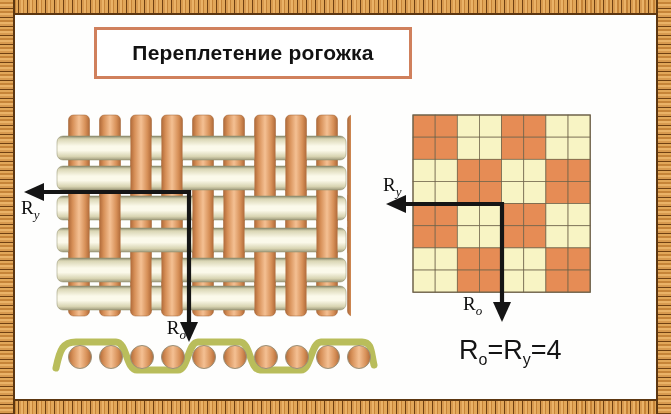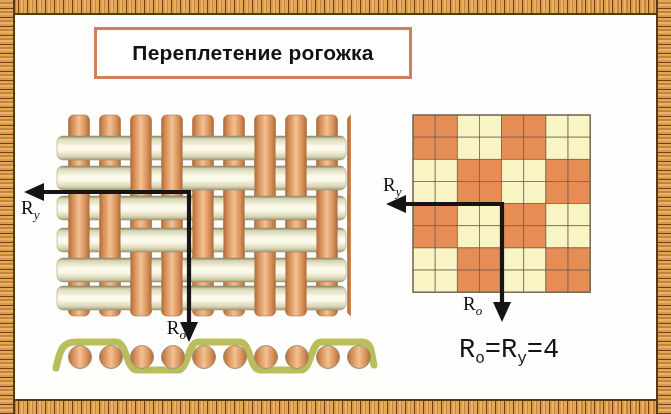--- a/index.html
+++ b/index.html
@@ -21,21 +21,21 @@
     background:#fff;border:3px solid #d0805c;display:flex;align-items:center;justify-content:center;}
   #title-box span{font-size:21px;font-weight:bold;color:#121212;letter-spacing:.2px;}
   .rlabel{position:absolute;z-index:4;font-family:"Liberation Serif",serif;font-weight:normal;
     font-size:19px;color:#0e0e0e;line-height:1;}
   .rlabel sub{font-size:13px;font-style:italic;}
   #lbl-weave-ry{left:21px;top:198px;}
   #lbl-weave-ro{left:156px;top:318px;width:30px;text-align:right;}
   #lbl-grid-ry{left:383px;top:175px;}
   #lbl-grid-ro{left:463px;top:294px;}
   #equation{position:absolute;left:459px;top:336px;z-index:4;
-    font-family:Liberation Mono, monospace;font-size:27px;color:#141414;line-height:1.1;}
+    font-family:Liberation Sans, sans-serif;font-size:27px;color:#141414;line-height:1.1;}
   #equation sub{font-size:16px;}
 </style>
 </head>
 <body>
 
 <div id="root">
   <div id="content"></div>
 
   <svg id="diagram-canvas" viewBox="0 0 671 414">
       <defs>

